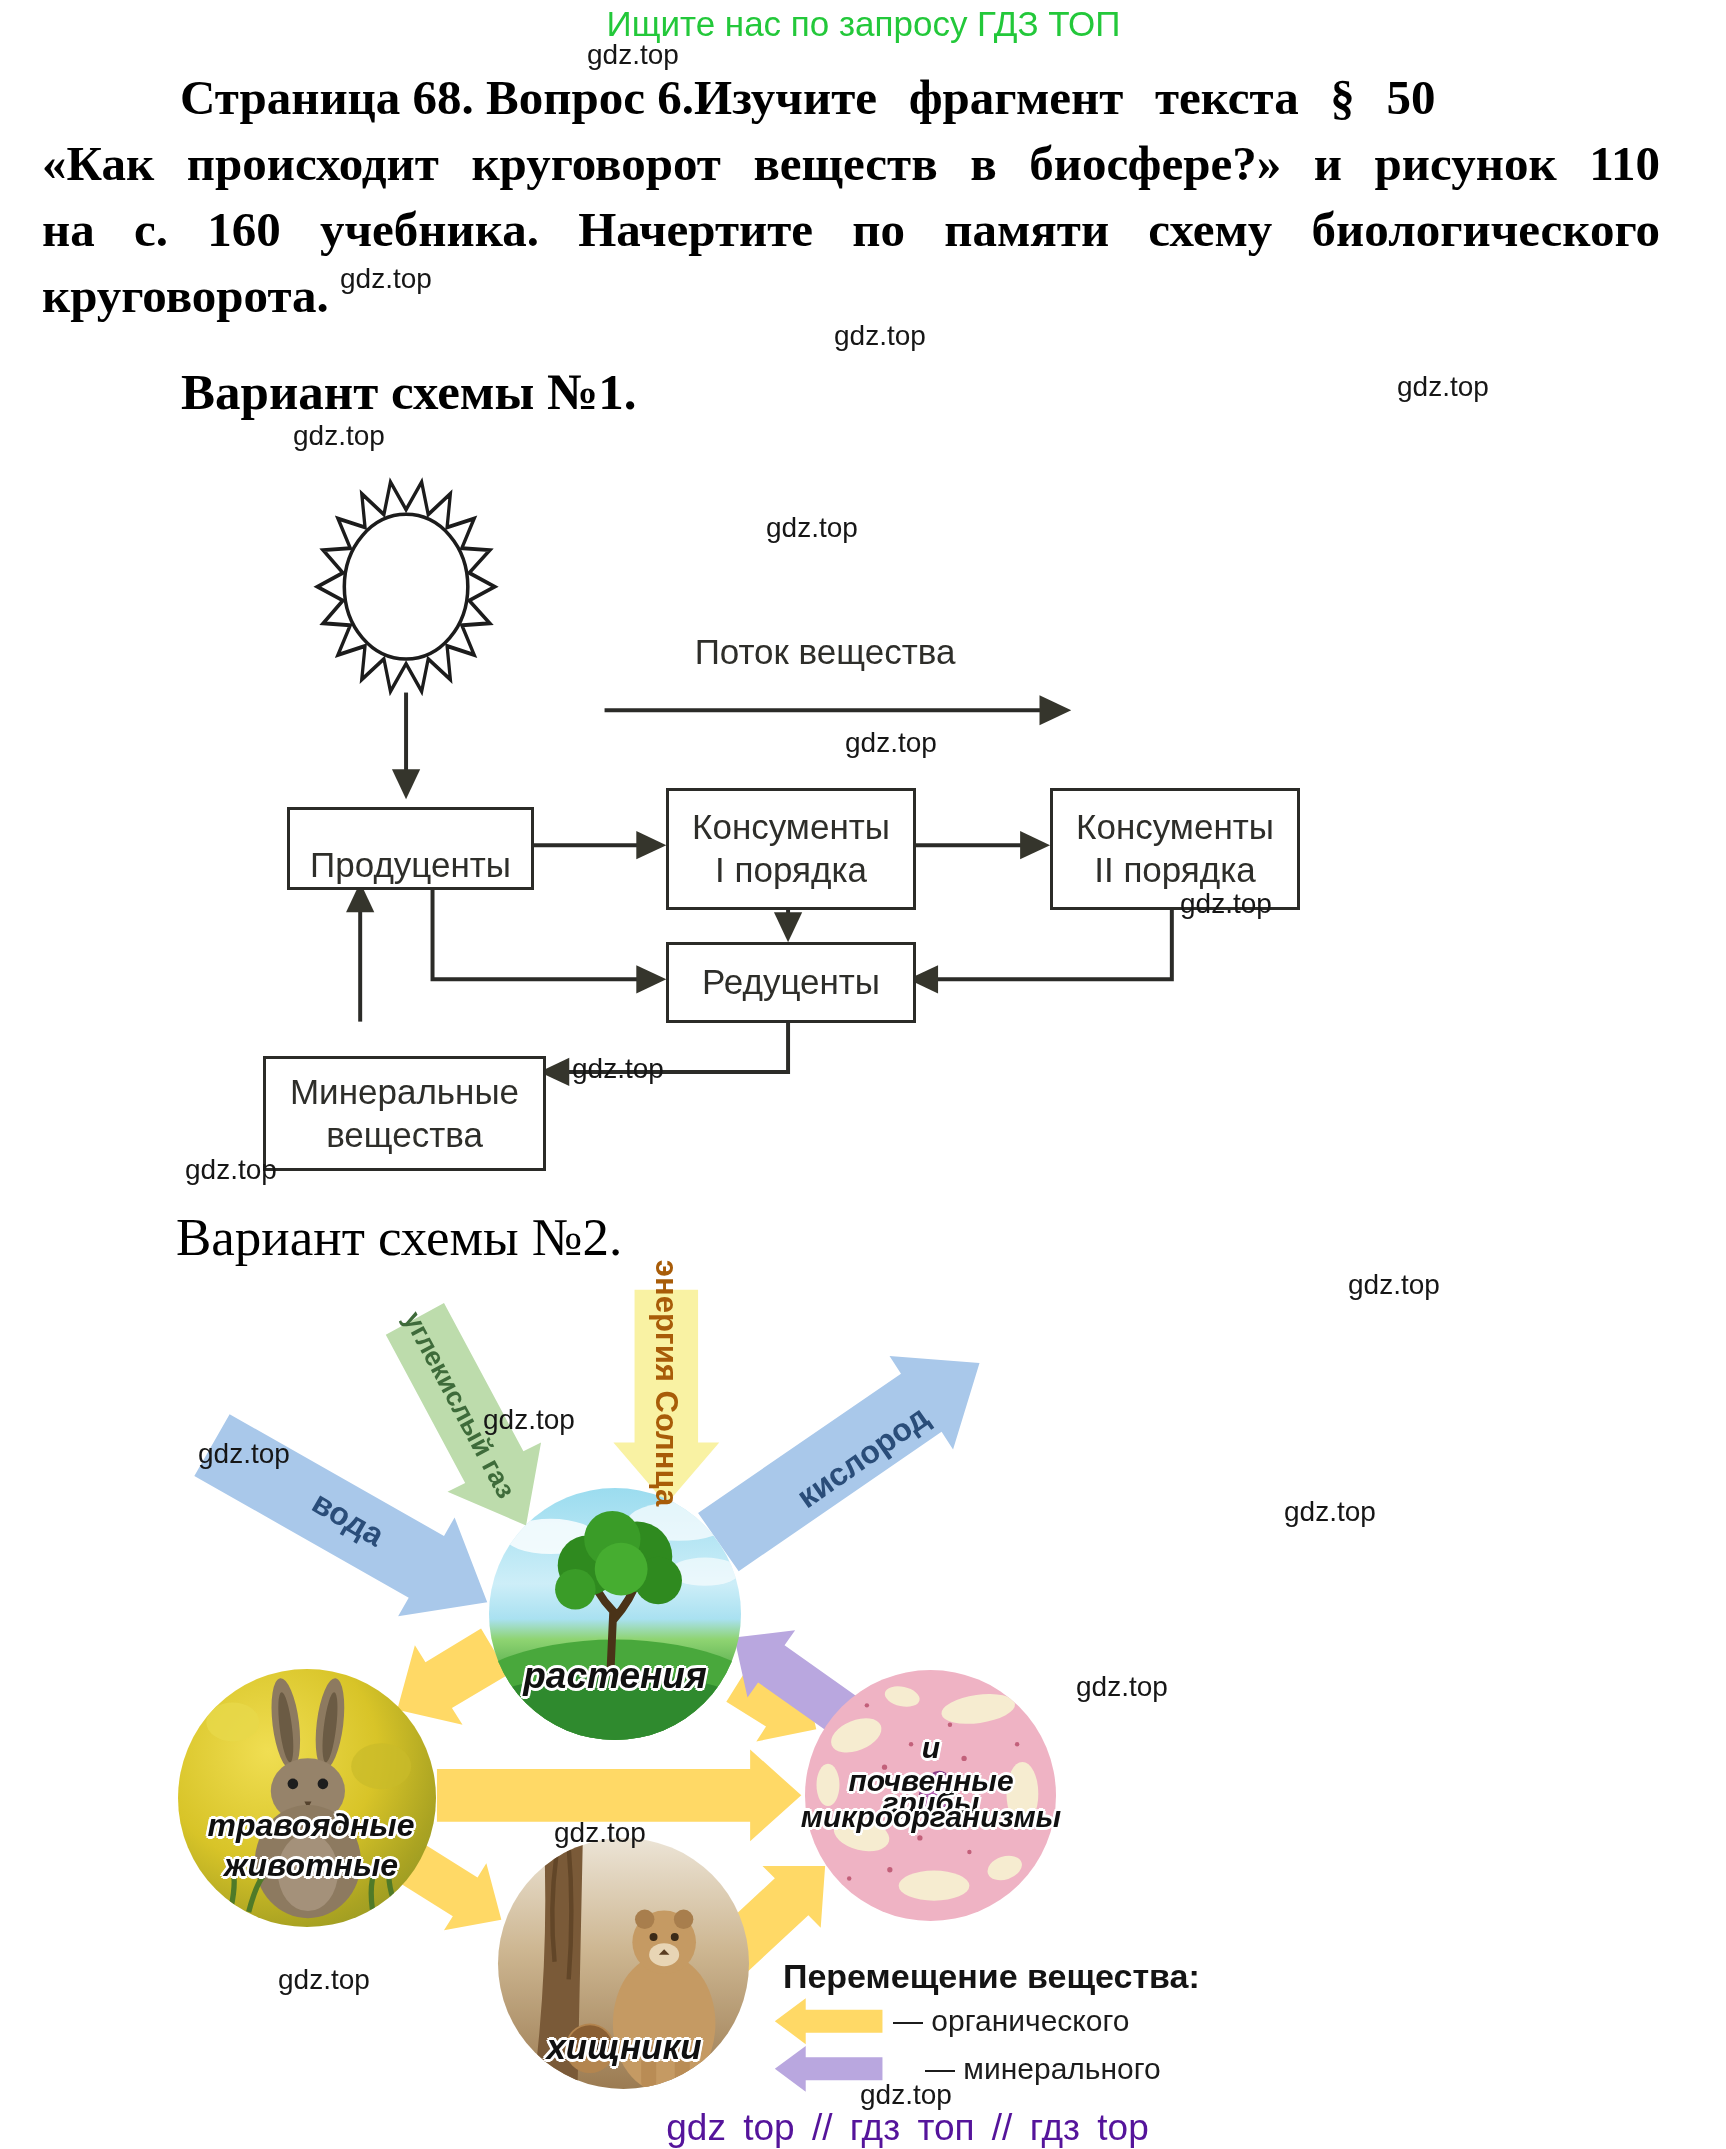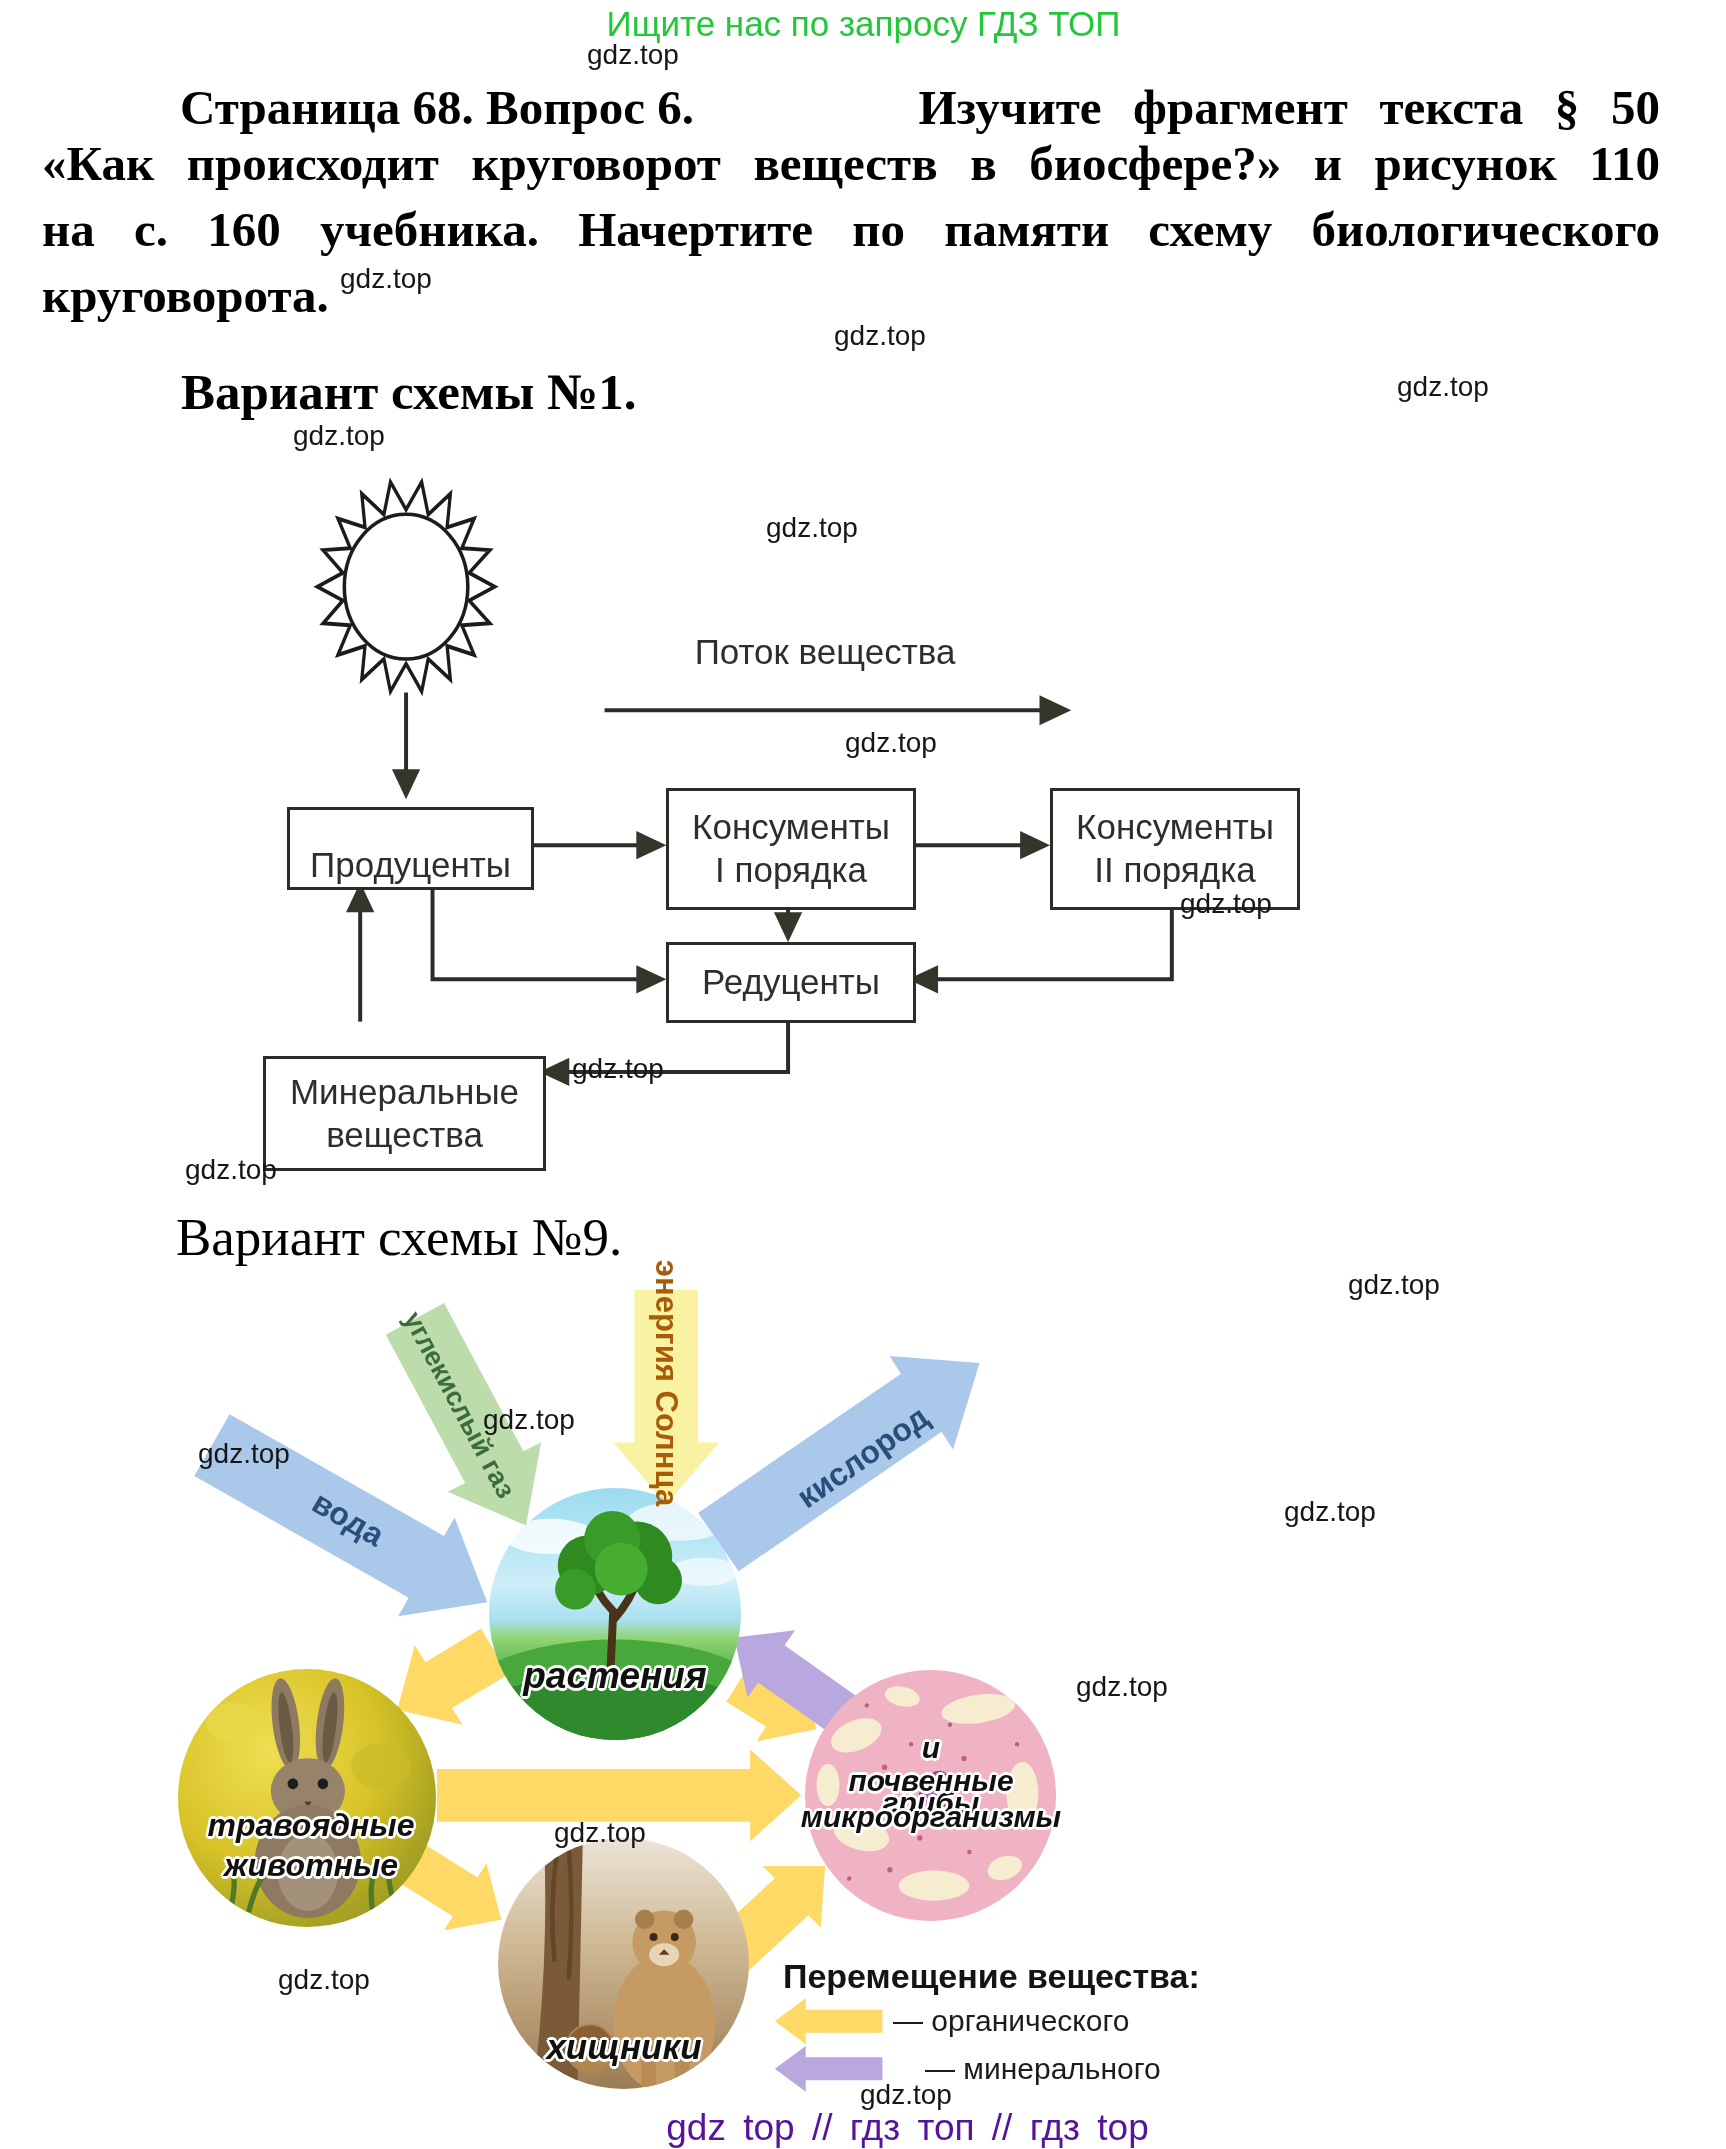--- a/index.html
+++ b/index.html
@@ -2,21 +2,21 @@
 <html style="font-size:14px"><head>
 <meta charset="utf-8">
 <style>
   html,body{margin:0;padding:0;background:#ffffff;}
   .page{position:relative;width:1727px;height:2150px;background:#fff;overflow:hidden;
         font-family:"Liberation Sans",sans-serif;}
   .promo{position:absolute;top:3.5px;left:0;width:100%;text-align:center;
          font:500 35px "Liberation Sans",sans-serif;color:#23c83a;}
   .wm{position:absolute;font:400 28px "Liberation Sans",sans-serif;color:#161616;white-space:nowrap;z-index:6;}
   .tline{position:absolute;left:42px;width:1618px;font:bold 49px "Liberation Serif",serif;color:#000;}
-  .tline-flex{display:flex;justify-content:space-between;padding-left:138px;box-sizing:border-box;margin-top:10px;}
+  .tline-flex{display:flex;padding-left:138px;box-sizing:border-box;}
   .tline-flex .r{word-spacing:19.4px;}
   .just{text-align:justify;text-align-last:justify;}
   .h1{position:absolute;font:bold 51px "Liberation Serif",serif;color:#000;}
   .h2{position:absolute;font:400 53px "Liberation Serif",serif;color:#000;}
   .fc-box{position:absolute;border:3.5px solid #2b2b28;background:#fff;z-index:3;
           display:flex;flex-direction:column;align-items:center;justify-content:center;
           font:400 35px "Liberation Sans",sans-serif;color:#2e2e2a;text-align:center;line-height:1.22;}
   .flow-label{position:absolute;transform:translateX(-50%);font:400 35px "Liberation Sans",sans-serif;color:#2e2e2a;z-index:3;}
   .svg-layer{position:absolute;left:0;top:0;z-index:2;}
   .node-circle{position:absolute;border-radius:50%;overflow:hidden;z-index:3;}
@@ -126,21 +126,21 @@
   </div>
   <div class="fc-box" style="left:666px;top:942px;width:244px;height:75px;">
     <span>Редуценты</span>
   </div>
   <div class="fc-box" style="left:263px;top:1056px;width:277px;height:109px;">
     <span>Минеральные</span>
     <span>вещества</span>
   </div>
   <div class="flow-label" style="left:825px;top:632px;">Поток вещества</div>
 
-  <div class="h2" style="left:176px;top:1207px;">Вариант схемы №9.</div>
+  <div class="h2" style="left:176px;top:1207px;">Вариант схемы №2.</div>
 
   <div class="node-circle" style="left:489px;top:1488px;width:252px;height:252px;
               background:linear-gradient(180deg,#9bdcef 0%,#cdeef8 38%,#a9e1f1 52%,#8fd472 60%,#3c9a3c 80%,#20702a 100%);">
     <svg width="252" height="252" viewBox="0 0 286 286">
       <ellipse cx="70" cy="55" rx="52" ry="20" fill="#ffffff" opacity="0.8"></ellipse>
       <ellipse cx="215" cy="38" rx="58" ry="22" fill="#ffffff" opacity="0.7"></ellipse>
       <ellipse cx="245" cy="95" rx="40" ry="16" fill="#ffffff" opacity="0.6"></ellipse>
       <ellipse cx="143" cy="252" rx="185" ry="80" fill="#49a83c"></ellipse>
       <ellipse cx="143" cy="292" rx="200" ry="82" fill="#2f8a2e"></ellipse>
       <path d="M138 205 L141 140 Q120 118 116 96 M141 150 Q162 126 168 104" stroke="#4a3318" stroke-width="9" fill="none"></path>

